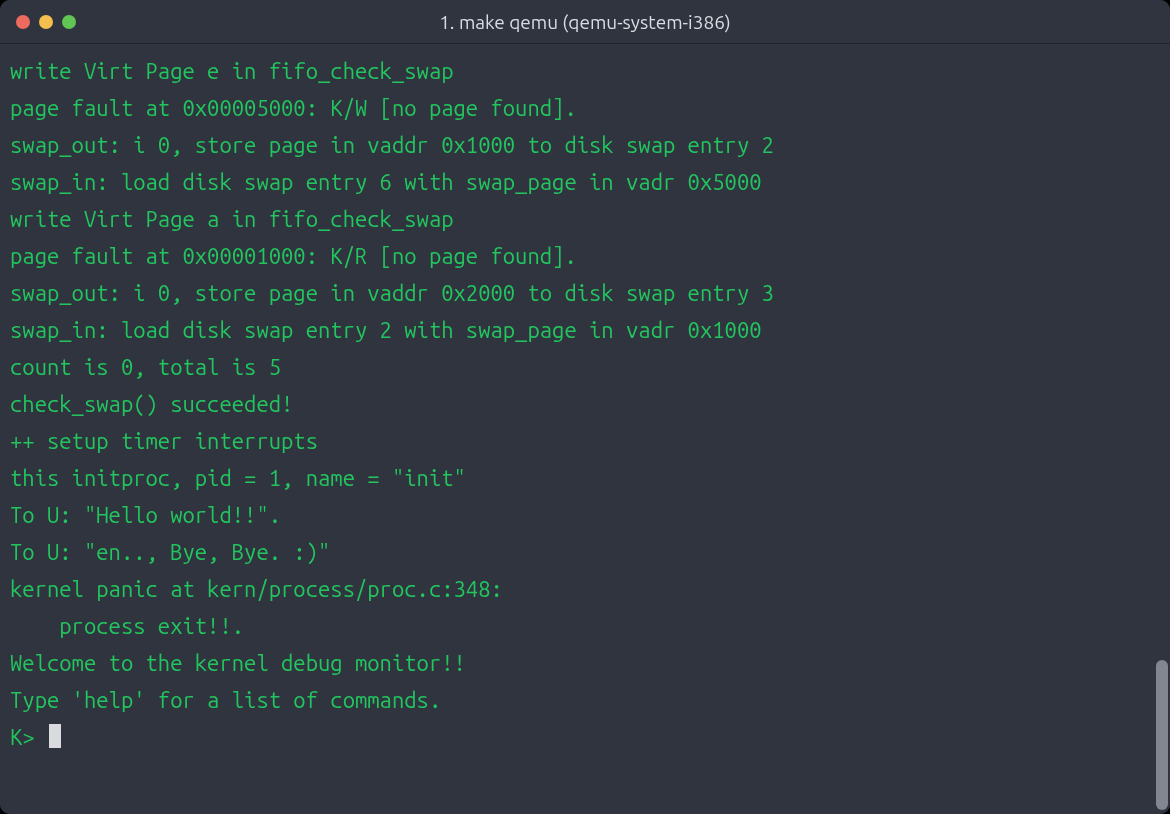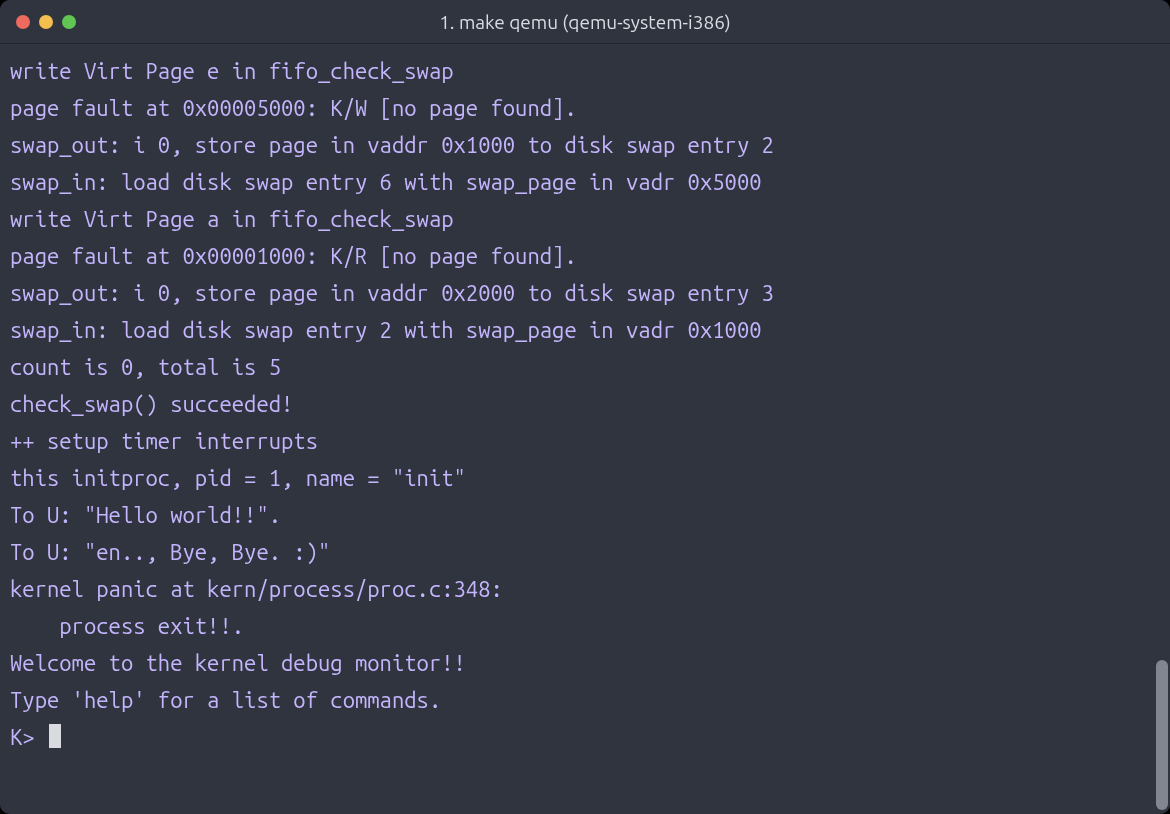--- a/index.html
+++ b/index.html
@@ -51,21 +51,21 @@
       font-weight: 400;
     }
     .terminal-wrap {
       position: relative;
       flex: 1 1 auto;
       display: flex;
     }
     .terminal {
       flex: 1 1 auto;
       background: #2f343f;
-      color: #c4b5fd;
+      color: #22c55e;
       font-size: 22px;
       line-height: 37px;
       padding: 8px 10px 6px 10px;
       white-space: pre;
       overflow: hidden;
       font-family: "Ubuntu Mono", "DejaVu Sans Mono", Menlo, Consolas, monospace;
     }
     .terminal .line { display: block; }
     .cursor {
       display: inline-block;

